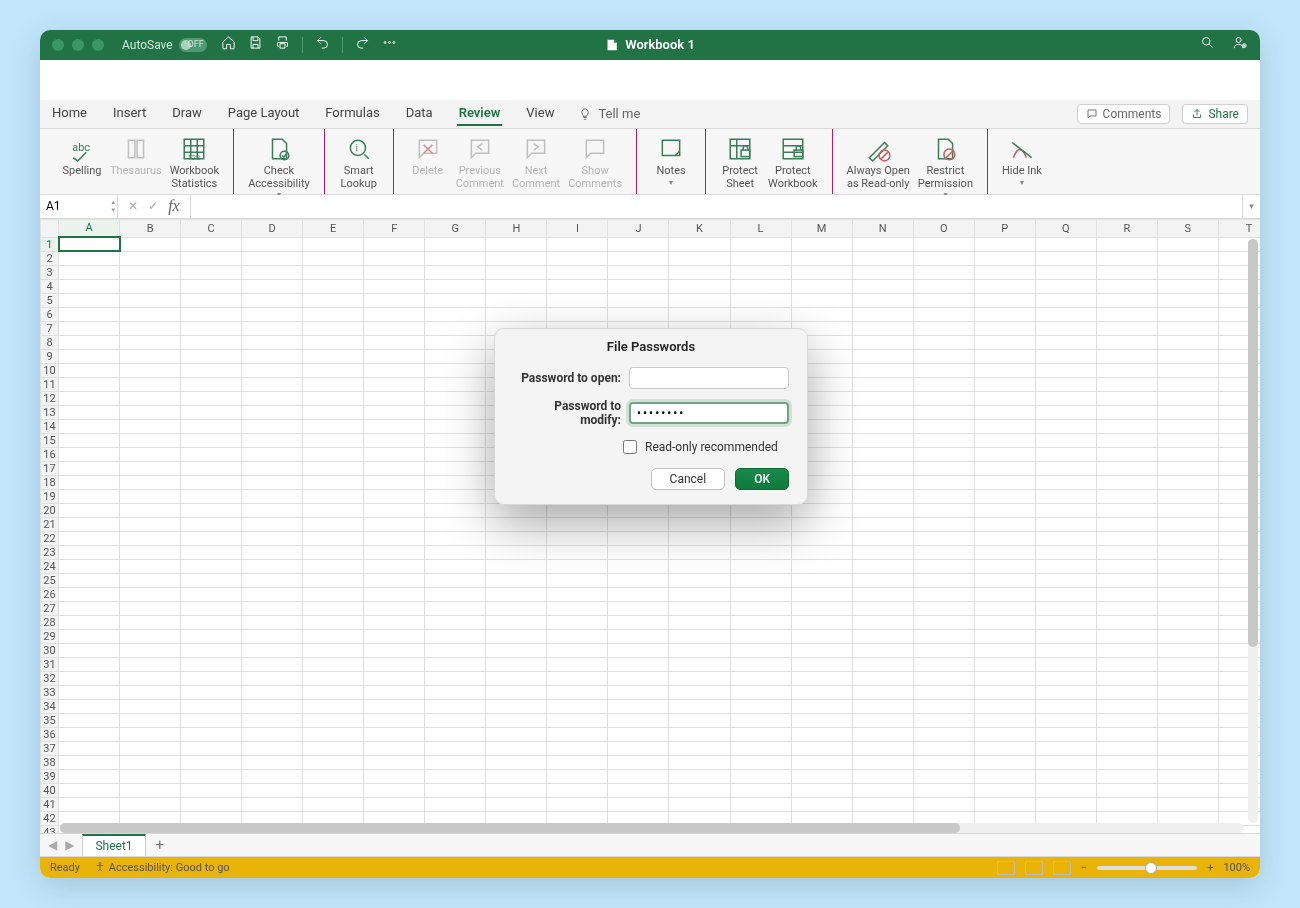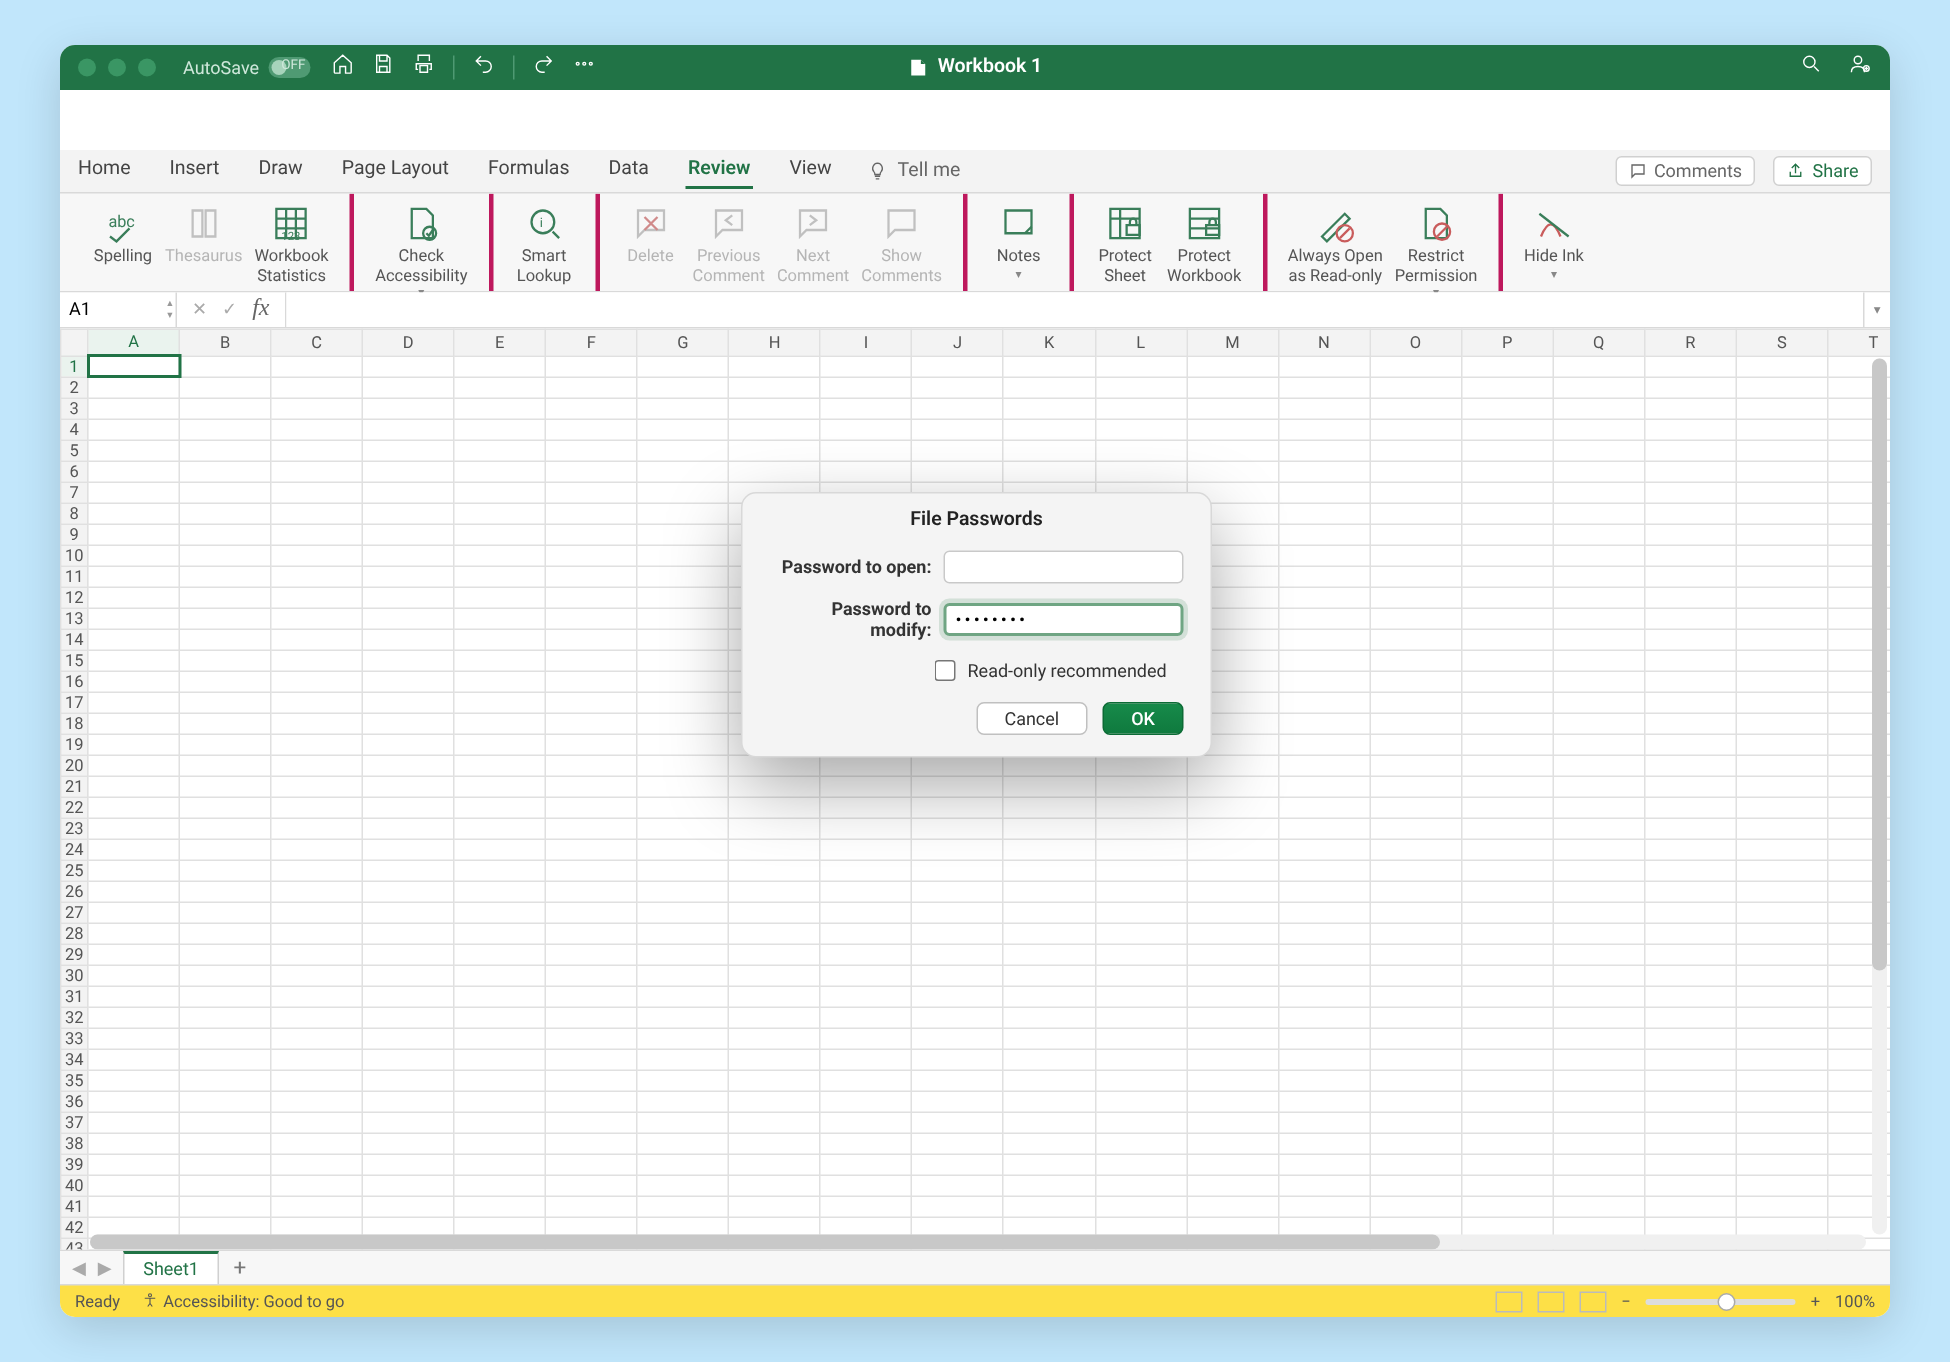--- a/index.html
+++ b/index.html
@@ -25,21 +25,21 @@
   .tab { padding:4px 2px; cursor:pointer; border-bottom:2px solid transparent;}
   .tab.active { color:#217346; border-bottom:2px solid #217346; font-weight:600;}
   .tellme { display:flex; align-items:center; gap:6px; margin-left:22px; font-size:13px; color:#666;}
   .tellme svg{width:14px;height:14px;stroke:#666;fill:none;stroke-width:1.5;}
   .right-actions{ position:absolute; right:12px; display:flex; gap:12px; font-size:12px;}
   .link-btn { display:flex; align-items:center; gap:5px; padding:2px 8px; border:1px solid #d0d0d0; border-radius:4px; background:#fff; color:#666;}
   .link-btn.share { color:#217346;}
   .link-btn svg{width:12px;height:12px;stroke:currentColor;fill:none;stroke-width:1.8;}
   
   .ribbon { background:#f7f7f7; border-bottom:1px solid #d9d9d9; height:66px; display:flex; align-items:stretch; padding:0 8px;}
-  .group { display:flex; align-items:flex-start; padding:4px 10px 0; border-right:3px solid #be185d;}
+  .group { display:flex; align-items:flex-start; padding:4px 10px 0; border-right:1px solid #be185d;}
   .group:last-child{border-right:none;}
   .rbtn { display:flex; flex-direction:column; align-items:center; justify-content:flex-start; font-size:11px; color:#555; min-width:48px; gap:2px; padding:2px 4px; text-align:center; line-height:1.15;}
   .rbtn.dis{ color:#b5b5b5;}
   .rbtn .ico{ width:28px; height:28px; display:flex; align-items:center; justify-content:center;}
   .rbtn svg{ width:26px; height:26px; stroke:#3a7e5a; fill:none; stroke-width:1.4;}
   .rbtn.dis svg{ stroke:#c0c0c0;}
   .rbtn .dd { font-size:8px; color:#888; margin-top:-2px;}
   
   .fx-row{ height:24px; background:#fff; border-bottom:1px solid #d9d9d9; display:flex; align-items:stretch;}
   .namebox{ width:78px; border-right:1px solid #d9d9d9; display:flex; align-items:center; padding:0 6px; font-size:12px; position:relative;}
@@ -60,21 +60,21 @@
   .vscroll{ position:absolute; right:2px; top:20px; bottom:10px; width:10px; background:#f0f0f0; border-radius:5px;}
   .vscroll .thumb{ position:absolute; top:0; height:70%; width:100%; background:#c8c8c8; border-radius:5px;}
   .hscroll{ position:absolute; left:20px; right:16px; bottom:0; height:10px; background:#f0f0f0; border-radius:5px;}
   .hscroll .thumb{ position:absolute; left:0; width:76%; height:100%; background:#c8c8c8; border-radius:5px;}
   
   .sheet-row{ height:24px; background:#f7f7f7; border-top:1px solid #d9d9d9; display:flex; align-items:center; font-size:12px; color:#555;}
   .sheet-row .nav{ padding:0 8px; color:#aaa; display:flex; gap:8px;}
   .sheet-tab{ padding:3px 12px; background:#fff; border:1px solid #d0d0d0; border-bottom:none; border-top:2px solid #217346; color:#217346; border-radius:0 0 0 0;}
   .sheet-add{ margin-left:10px; color:#777; font-size:15px;}
   
-  .status{ height:22px; background:#fde047; border-top:1px solid #d9d9d9; display:flex; align-items:center; font-size:11px; color:#555; padding:0 10px; gap:14px;}
+  .status{ height:22px; background:#eab308; border-top:1px solid #d9d9d9; display:flex; align-items:center; font-size:11px; color:#555; padding:0 10px; gap:14px;}
   .status .right{ margin-left:auto; display:flex; align-items:center; gap:10px;}
   .status .viewbtn{ width:18px; height:14px; border:1px solid #bbb; display:inline-block;}
   .status .slider{ width:100px; height:4px; background:#ddd; position:relative; border-radius:2px;}
   .status .slider .kn{ position:absolute; left:48%; top:-4px; width:12px; height:12px; background:#fff; border:1px solid #aaa; border-radius:50%;}
   
   .dialog{ position:absolute; left:494px; top:328px; width:314px; background:#f4f4f4; border-radius:10px; box-shadow:0 18px 50px rgba(0,0,0,0.35); border:1px solid #d8d8d8; padding-bottom:14px;}
   .dialog .dtitle{ text-align:center; font-size:13px; font-weight:600; padding:10px 0 8px; color:#222;}
   .dialog .row{ display:flex; align-items:center; justify-content:flex-end; padding:5px 18px; gap:8px; font-size:12px; color:#333;}
   .dialog .row label{ text-align:right;font-weight:bold;}
   .dialog .row input[type=password],

